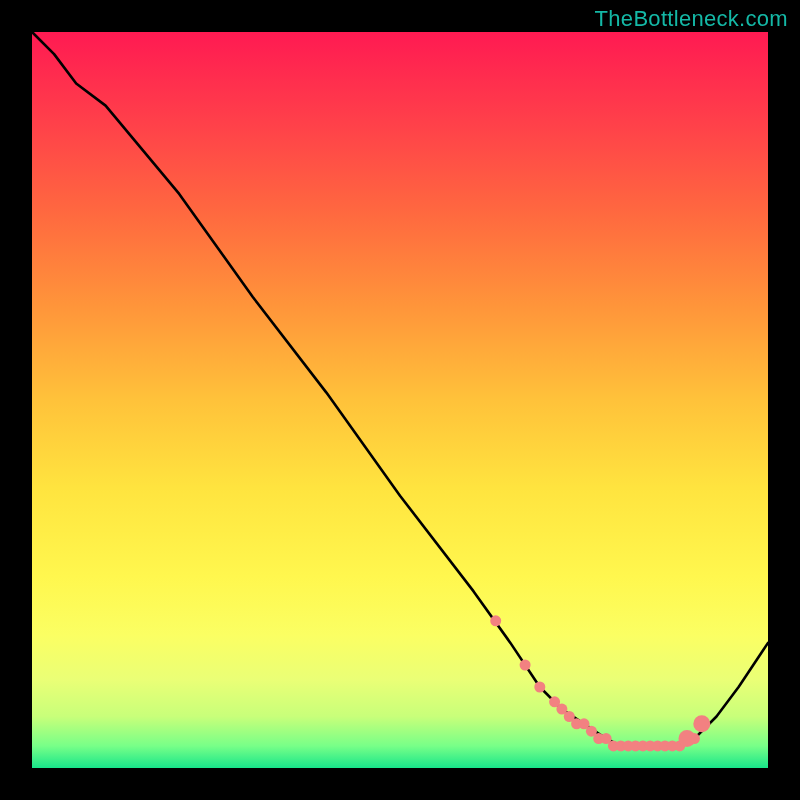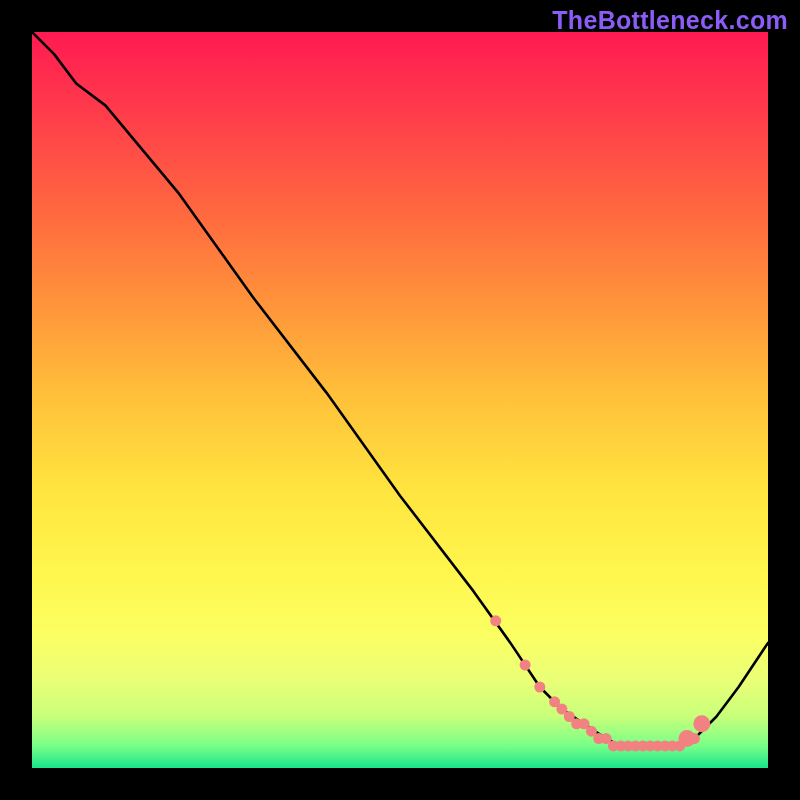--- a/index.html
+++ b/index.html
@@ -36,23 +36,23 @@
       #eaff76 88%,
       #c8ff7a 93%,
       #78ff88 97%,
       #18e58a 100%
     );
   }
   .watermark {
     position: absolute;
     top: 6px;
     right: 12px;
-    color: #8b5cf6;
-    font-size: 25px;
-    font-weight: 700;
+    color: #14b8a6;
+    font-size: 22px;
+    font-weight: 400;
     letter-spacing: 0.3px;
     user-select: none;
   }
   svg.curve {
     position: absolute;
     left: 0;
     top: 0;
     width: 736px;
     height: 736px;
     overflow: visible;

